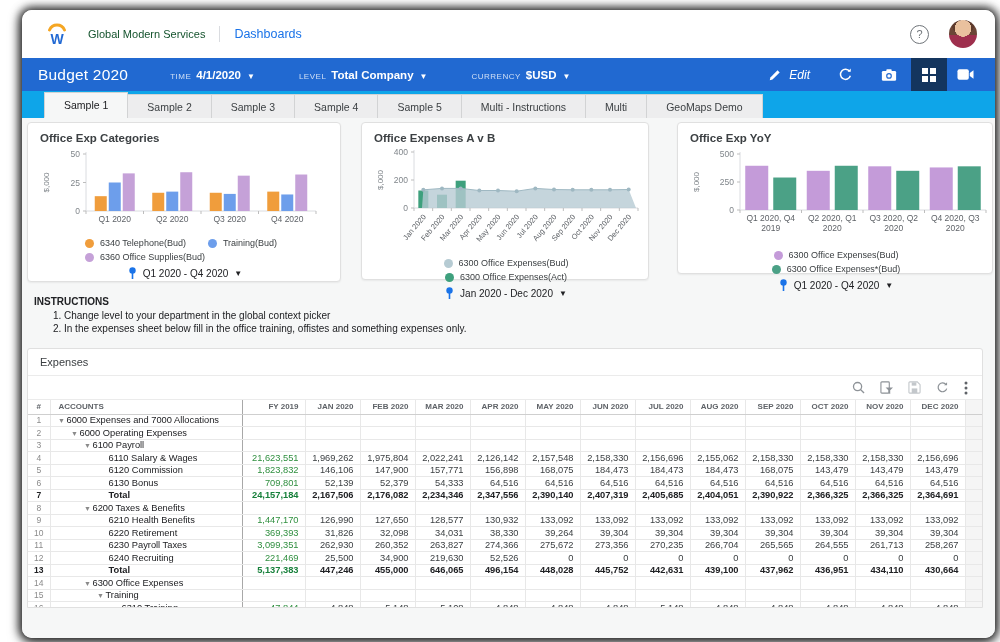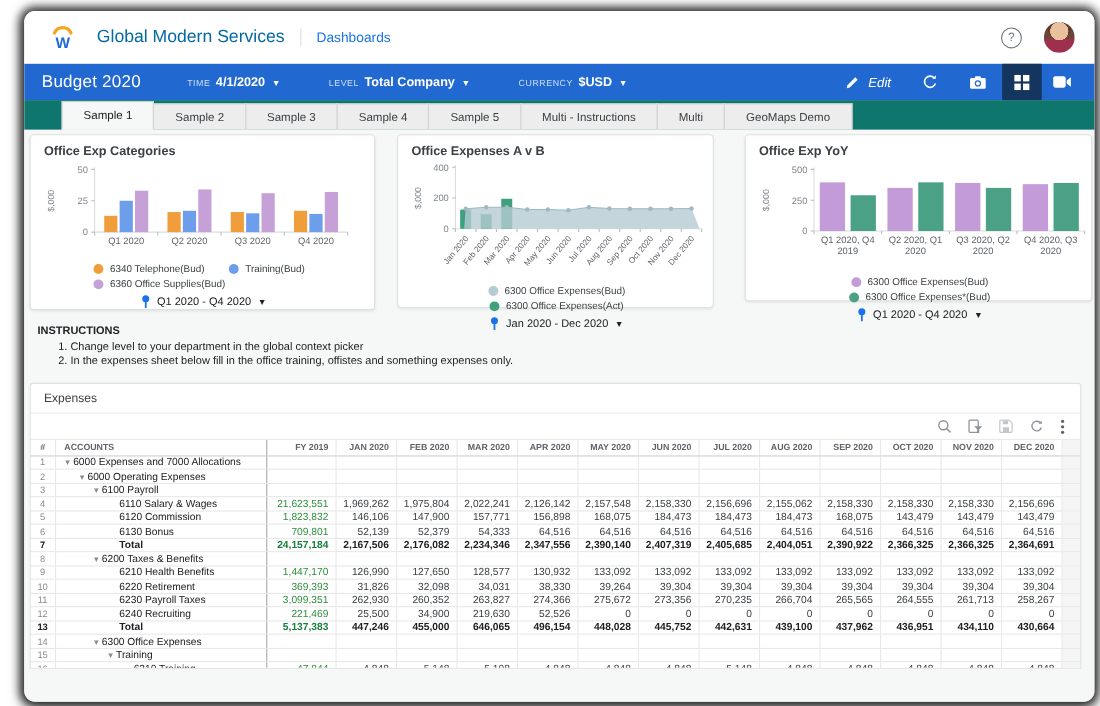--- a/index.html
+++ b/index.html
@@ -5,21 +5,21 @@
   * { margin:0; padding:0; box-sizing:border-box; }
   html,body { width:1000px; height:642px; overflow:hidden; background:#fff;
     font-family:"Liberation Sans", sans-serif; }
   .window { position:absolute; left:22px; top:10px; width:973px; height:628px;
     background:#fff; border-radius:10px; overflow:hidden;
     box-shadow:0 0 9px 3px rgba(0,0,0,0.78), 0 4px 14px rgba(0,0,0,0.5); }
 
   
   .topbar { height:48px; background:#fff; display:flex; align-items:center; padding:0 18px 0 22px; }
   .logo { width:26px; height:26px; margin-right:18px; flex:none; }
-  .app-name { font-size:16px; color:#0369a1; }
+  .app-name { font-size:11px; color:#14532d; }
   .tb-divider { width:1px; height:16px; background:#dadce0; margin:0 14px; }
   .nav-link { font-size:12.5px; color:#1a73e8; cursor:pointer; }
   .topbar-right { margin-left:auto; display:flex; align-items:center; gap:20px; }
   .help-icon { width:19px; height:19px; border:1.6px solid #70757a; border-radius:50%;
     color:#70757a; font-size:11px; display:flex; align-items:center; justify-content:center; }
   .avatar { width:28px; height:28px; border-radius:50%;
     background:
       radial-gradient(circle at 50% 30%, #e9c19e 0 34%, transparent 35%),
       radial-gradient(circle at 50% 12%, #5d3a2c 0 40%, transparent 41%),
       linear-gradient(180deg,#6b4536 0 55%, #9e2f4d 55% 100%);
@@ -32,21 +32,21 @@
   .picker .plabel { font-size:8px; letter-spacing:.5px; color:rgba(255,255,255,.78); margin-right:5px; text-transform:uppercase;text-align:center; }
   .picker .pvalue { font-size:11.5px; font-weight:700; }
   .caret { font-size:8px; margin-left:6px; color:#fff; }
   .bluebar-right { margin-left:auto; display:flex; align-items:center; height:100%; }
   .bb-btn { display:flex; align-items:center; gap:7px; padding:0 14px; height:100%; cursor:pointer; }
   .bb-btn .bb-label { font-size:12px; color:#fff;font-style:italic; }
   .bb-tile { width:36px; height:33px; display:flex; align-items:center; justify-content:center; }
   .bb-tile.active { background:#14355e; }
 
   
-  .tabstrip { height:27px; background:#0f766e; display:flex; align-items:flex-end; padding-left:34px; }
+  .tabstrip { height:27px; background:#0ea5e9; display:flex; align-items:flex-end; padding-left:22px; }
   .tab { height:24px; display:flex; align-items:center; padding:0 19px; font-size:10.5px; color:#3c4043;
     background:#ededee; border:1px solid #d2d3d4; border-bottom:none; margin-right:-1px; cursor:pointer; }
   .tab.active { background:#f6f7f7; height:26px; border-bottom:1px solid #f6f7f7; color:#202124; }
 
   
   .content { height:520px; background:#f6f7f7; padding:4px 12px 0 5px; }
   .charts-row { display:flex; }
   .card { background:#fff; border:1px solid #e0e0e0; border-radius:4px; box-shadow:0 1px 2px rgba(0,0,0,.06);
     padding:9px 10px 4px 12px; }
   .card-title { font-size:11.5px; color:#3c4043; font-weight:700; margin-bottom:2px; }

